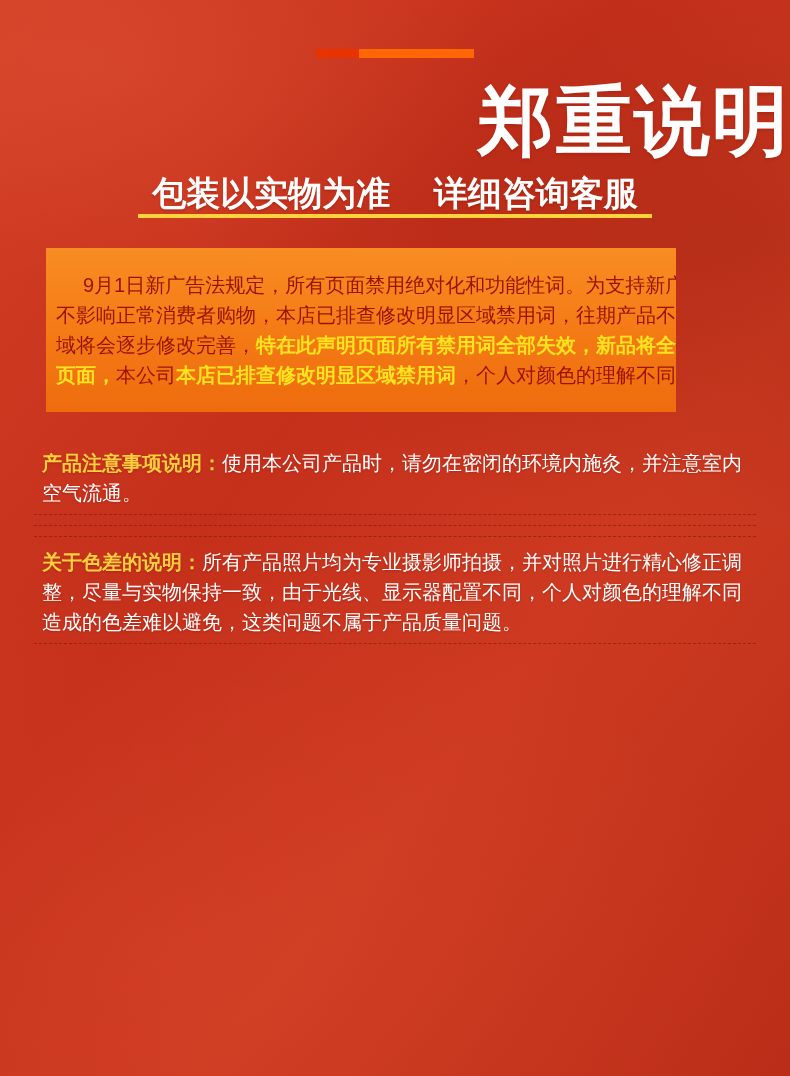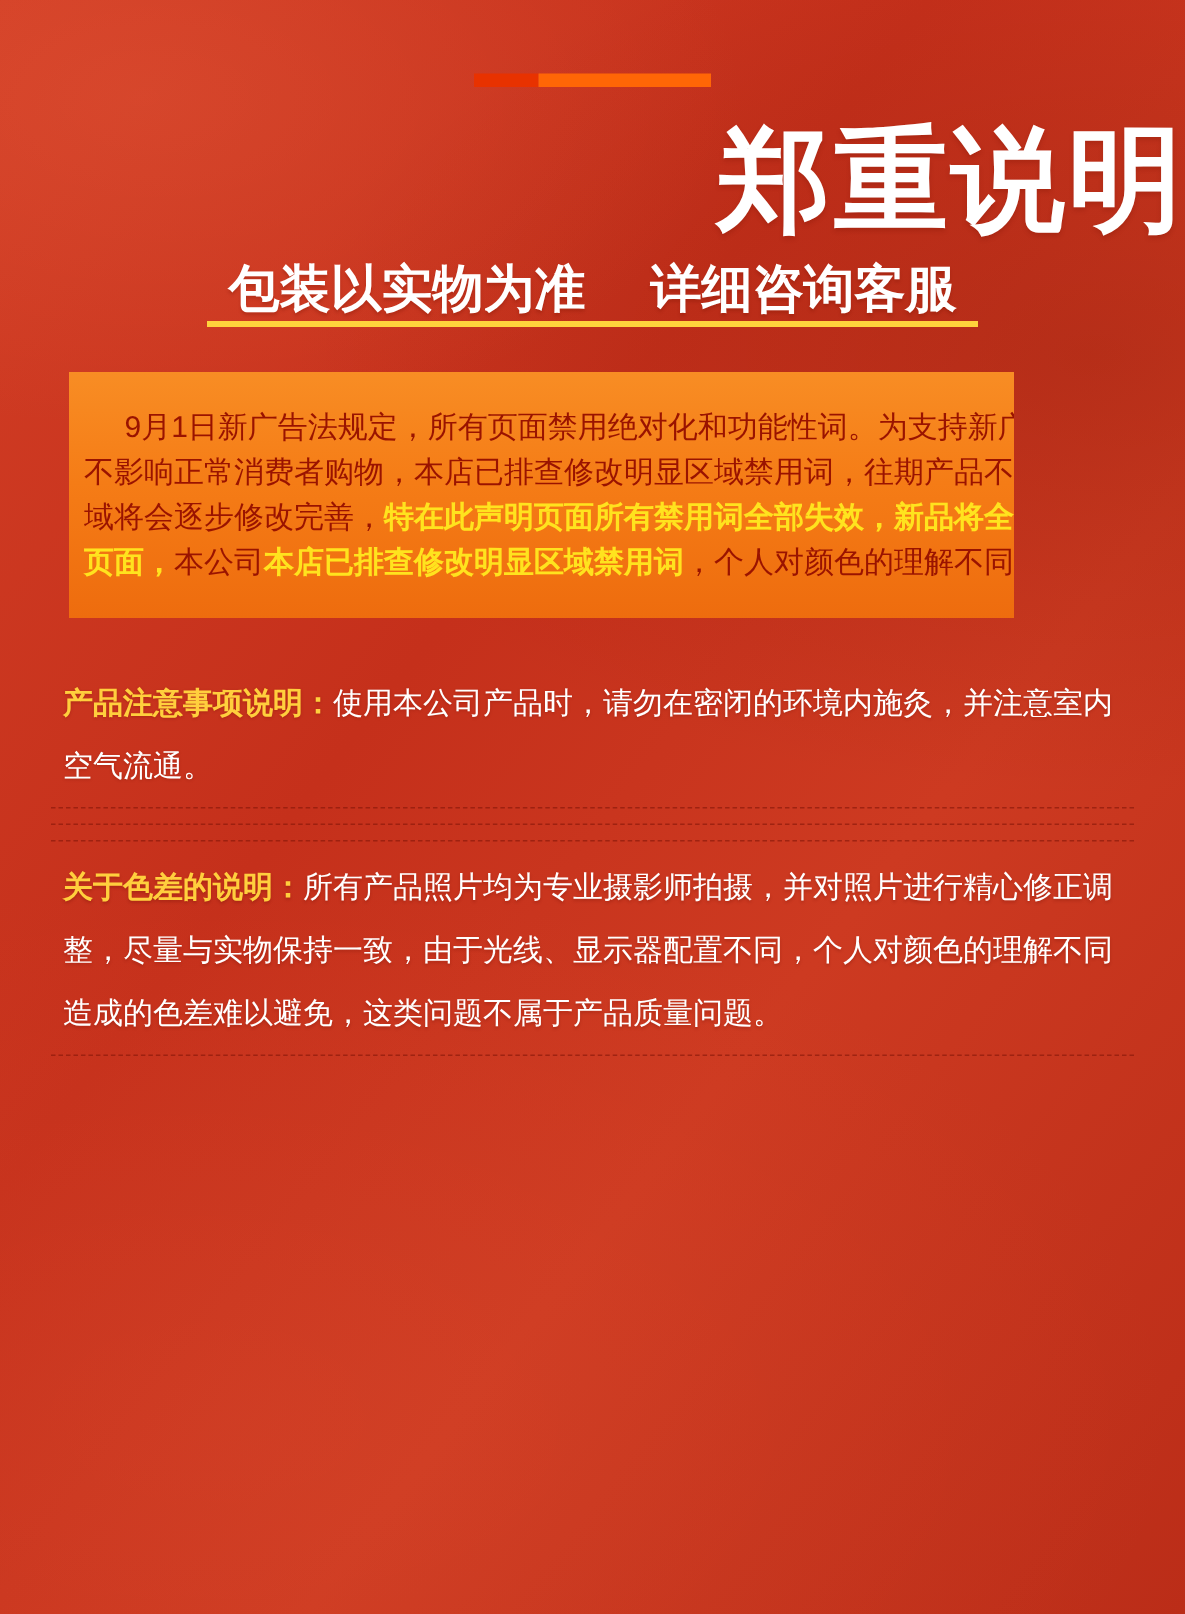--- a/index.html
+++ b/index.html
@@ -78,21 +78,21 @@
 
   
   .sections {
     margin: 0 42px;
     padding-top: 36px;
   }
   .para {
     margin: 0;
     white-space: pre;
     font-size: 20px;
-    line-height: 42px;
+    line-height: 30px;
     color: #ffffff;
     text-shadow: 0 1px 2px rgba(110,15,5,0.30);
   }
   .label {
     color: #ffcf3d;
     font-weight: 700;
   }
   .divider {
     border: 0;
     border-top: 1px dashed rgba(130,22,8,0.60);

